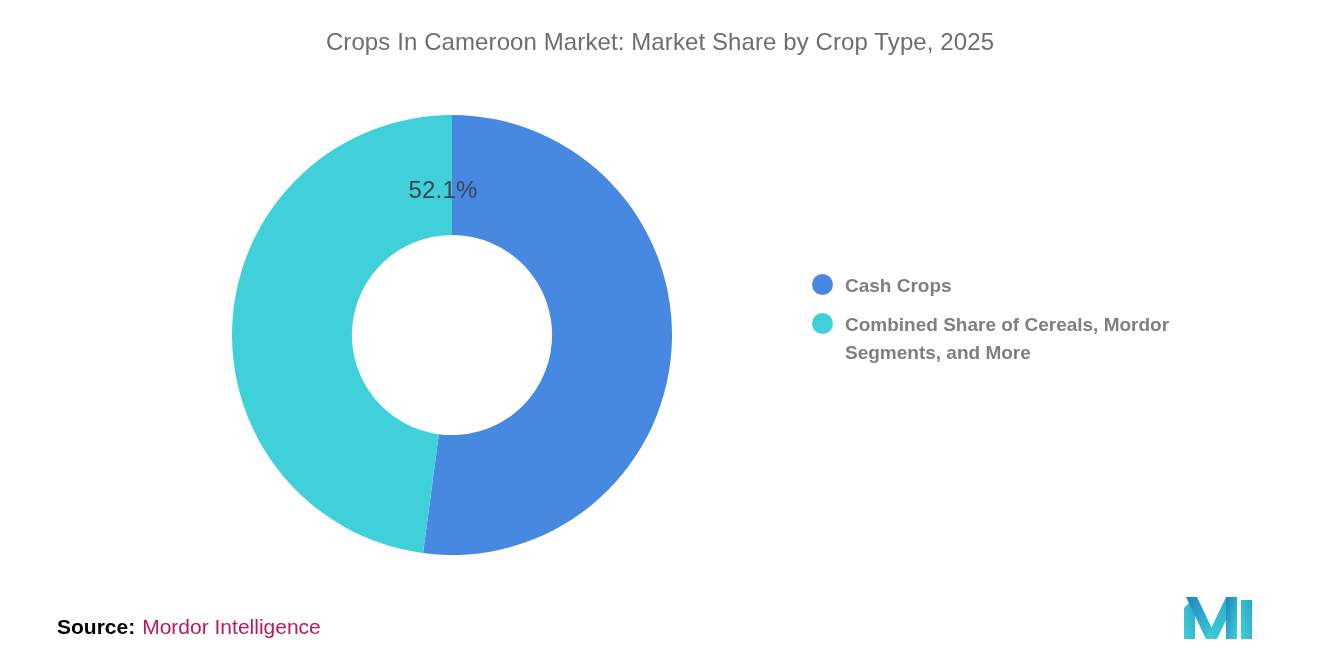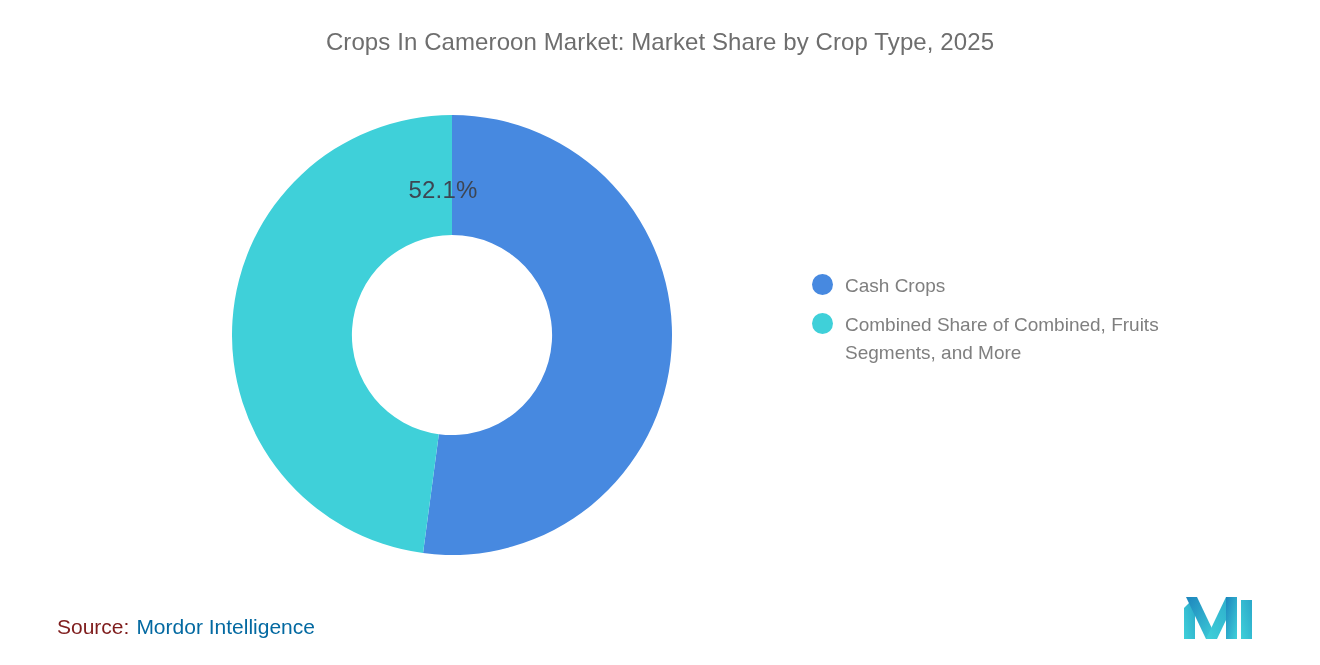--- a/index.html
+++ b/index.html
@@ -78,42 +78,42 @@
   .legend-dot {
     width: 21px;
     height: 21px;
     border-radius: 50%;
     flex: 0 0 21px;
     margin-top: 2px;
   }
   .legend-label {
     margin-left: 12px;
     font-size: 19px;
-    font-weight: 400;
+    font-weight: 700;
     color: #7f7f7f;
     line-height: 28px;
     max-width: 372px;
   }
 
   
   .source-line {
     position: absolute;
     left: 57px;
     top: 612px;
     font-size: 21px;
     line-height: 30px;
     white-space: nowrap;
   }
   .source-label {
-    font-weight: 400;
-    color: #7f1d1d;
+    font-weight: 700;
+    color: #000000;
   }
   .source-value {
     font-weight: 400;
-    color: #0369a1;
+    color: #be185d;
     margin-left: 7px;
     text-align: right;
   }
 
   .brand-logo {
     position: absolute;
     left: 1184px;
     top: 597px;
     width: 68px;
     height: 42px;
@@ -136,21 +136,21 @@
 
   <div class="slice-label">52.1%</div>
 
   <div class="legend">
     <div class="legend-item">
       <span class="legend-dot" id="dot-0" style="background: rgb(71, 137, 224);"></span>
       <span class="legend-label">Cash Crops</span>
     </div>
     <div class="legend-item">
       <span class="legend-dot" id="dot-1" style="background: rgb(63, 208, 217);"></span>
-      <span class="legend-label">Combined Share of Combined, Fruits Segments, and More</span>
+      <span class="legend-label">Combined Share of Cereals, Mordor Segments, and More</span>
     </div>
   </div>
 
   <div class="source-line">
     <span class="source-label">Source:</span><span class="source-value">Mordor Intelligence</span>
   </div>
 
   <div class="brand-logo">
     <svg width="68" height="42" viewBox="0 0 68 42">
       <defs>

